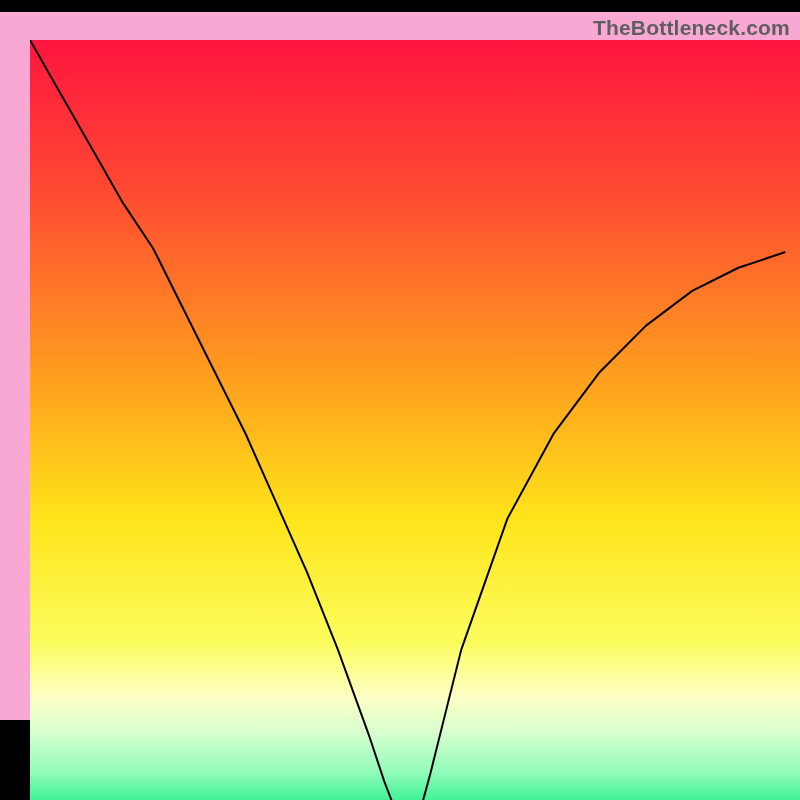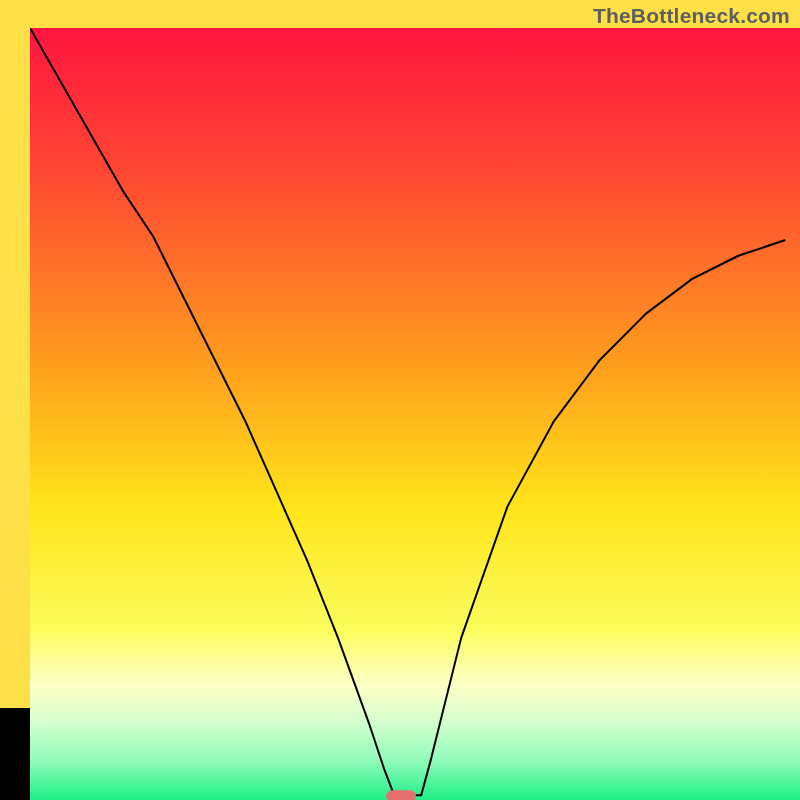--- a/index.html
+++ b/index.html
@@ -8,21 +8,22 @@
     width: 800px;
     height: 800px;
     background: #000;
     overflow: hidden;
     font-family: Arial, Helvetica, sans-serif;
   }
   .stage {
     position: relative;
     width: 800px;
     height: 708px;
-    background: #fde047;
+    background: #f9a8d4;
+    margin-top: 12px;
   }
   .watermark {
     position: absolute;
     top: 4px;
     right: 10px;
     z-index: 5;
     color: #5e5e5e;
     font-size: 21px;
     font-weight: 600;
     letter-spacing: 0.2px;

